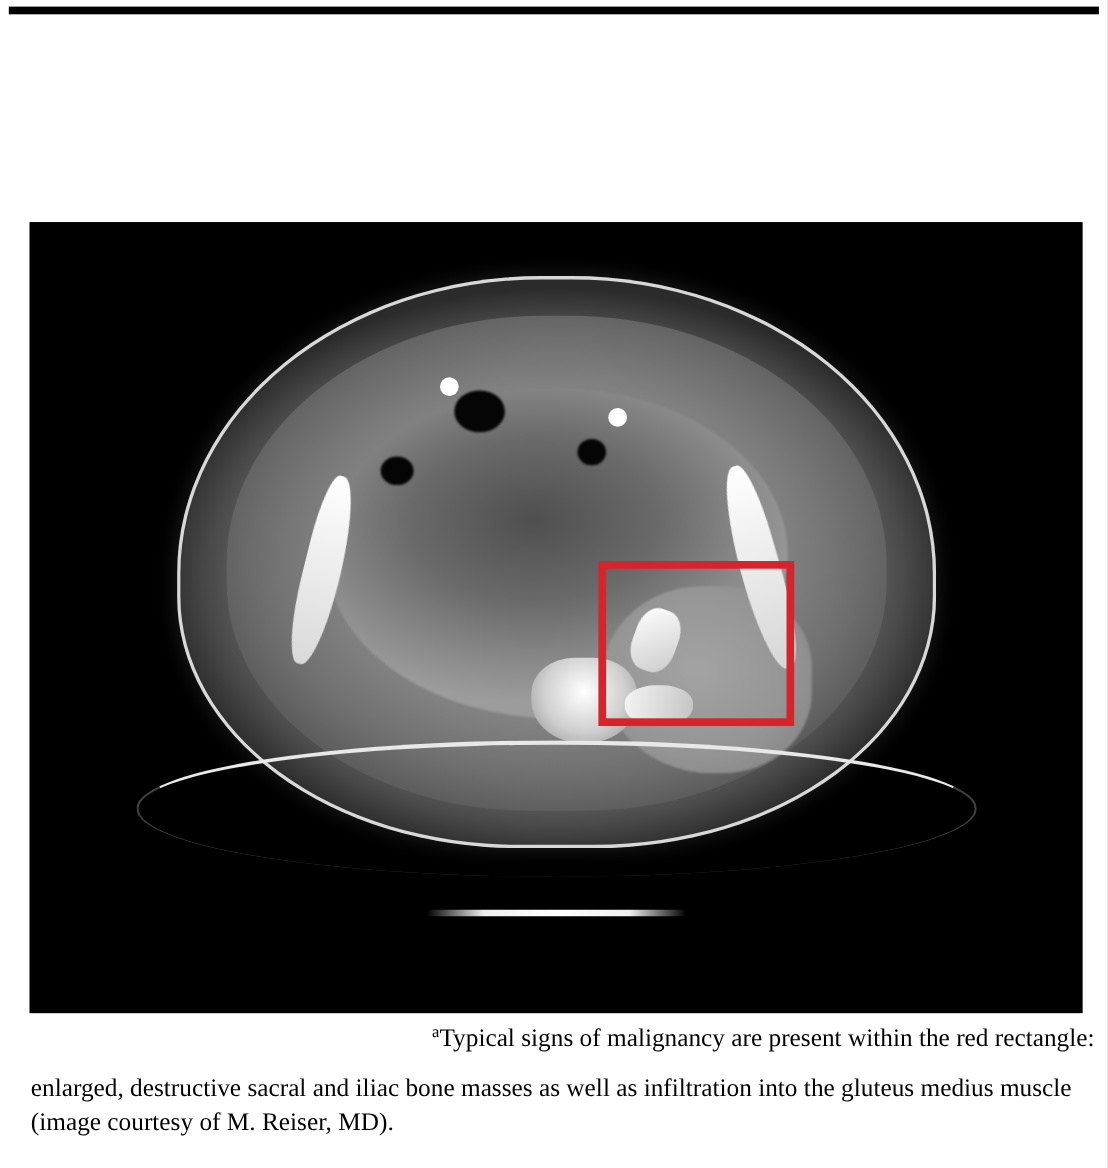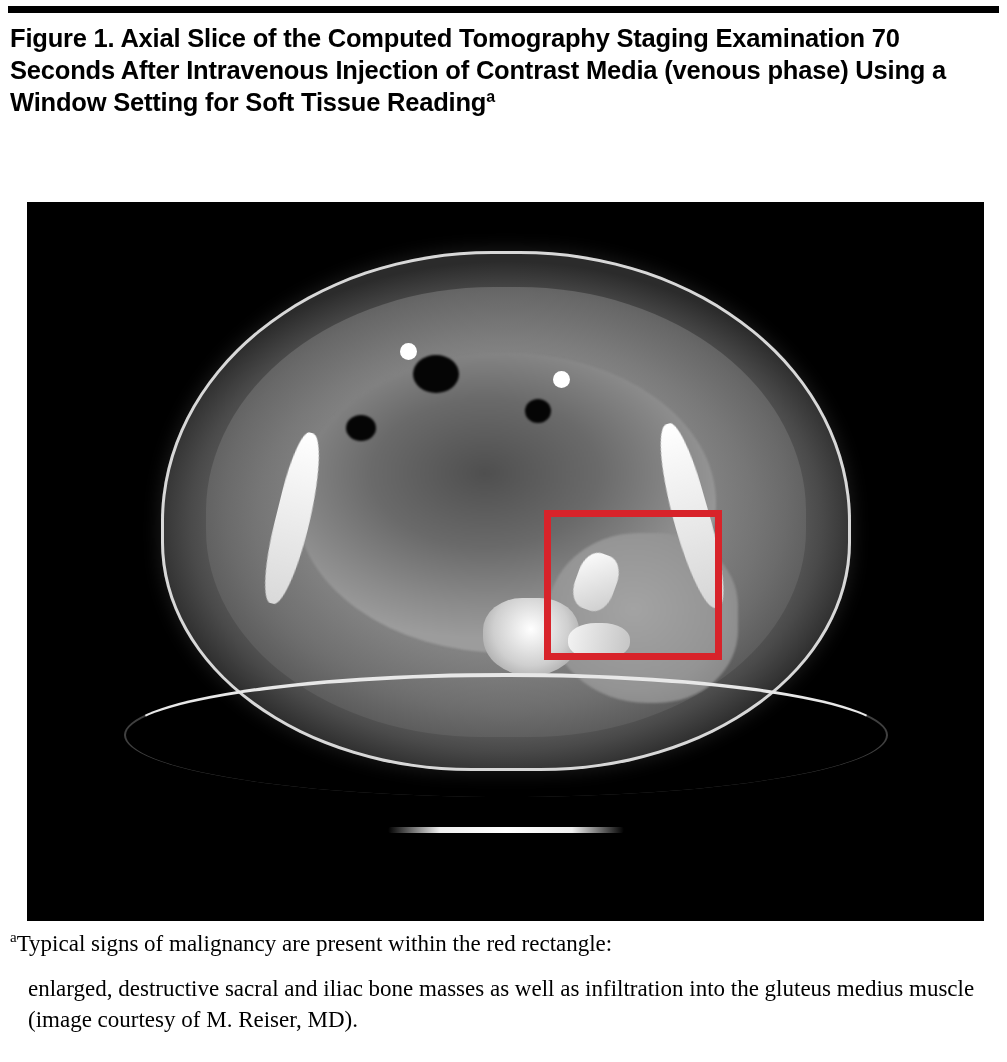--- a/index.html
+++ b/index.html
@@ -203,30 +203,30 @@
   }
   .fig-footnote .fn-body {
     display: block;
     text-indent: 0;
     padding-left: 18px;
     margin-top: -31px;
   }
   .fn-first-line {
     display: block;
     padding-left: 0;
+    text-align: right;
   }
 </style>
 </head>
 <body>
 
 <div class="figure-wrap">
 
   <div class="top-rule"></div>
 
-  <div class="fig-title"><span>Figure 1. Axial Slice of the Computed Tomography Staging Examination 70 Seconds After Intravenous Injection of Contrast Media (venous phase) Using a Window Setting for Soft Tissue Reading</span><sup>a</sup></div>
 
   <div class="image-frame">
     <div class="ct-stage">
       <div class="skin-outline"></div>
       <div class="fat-layer"></div>
       <div class="viscera"></div>
       <div class="bowel-gas-1"></div>
       <div class="bowel-gas-2"></div>
       <div class="bowel-gas-3"></div>
       <div class="glute-mass"></div>

